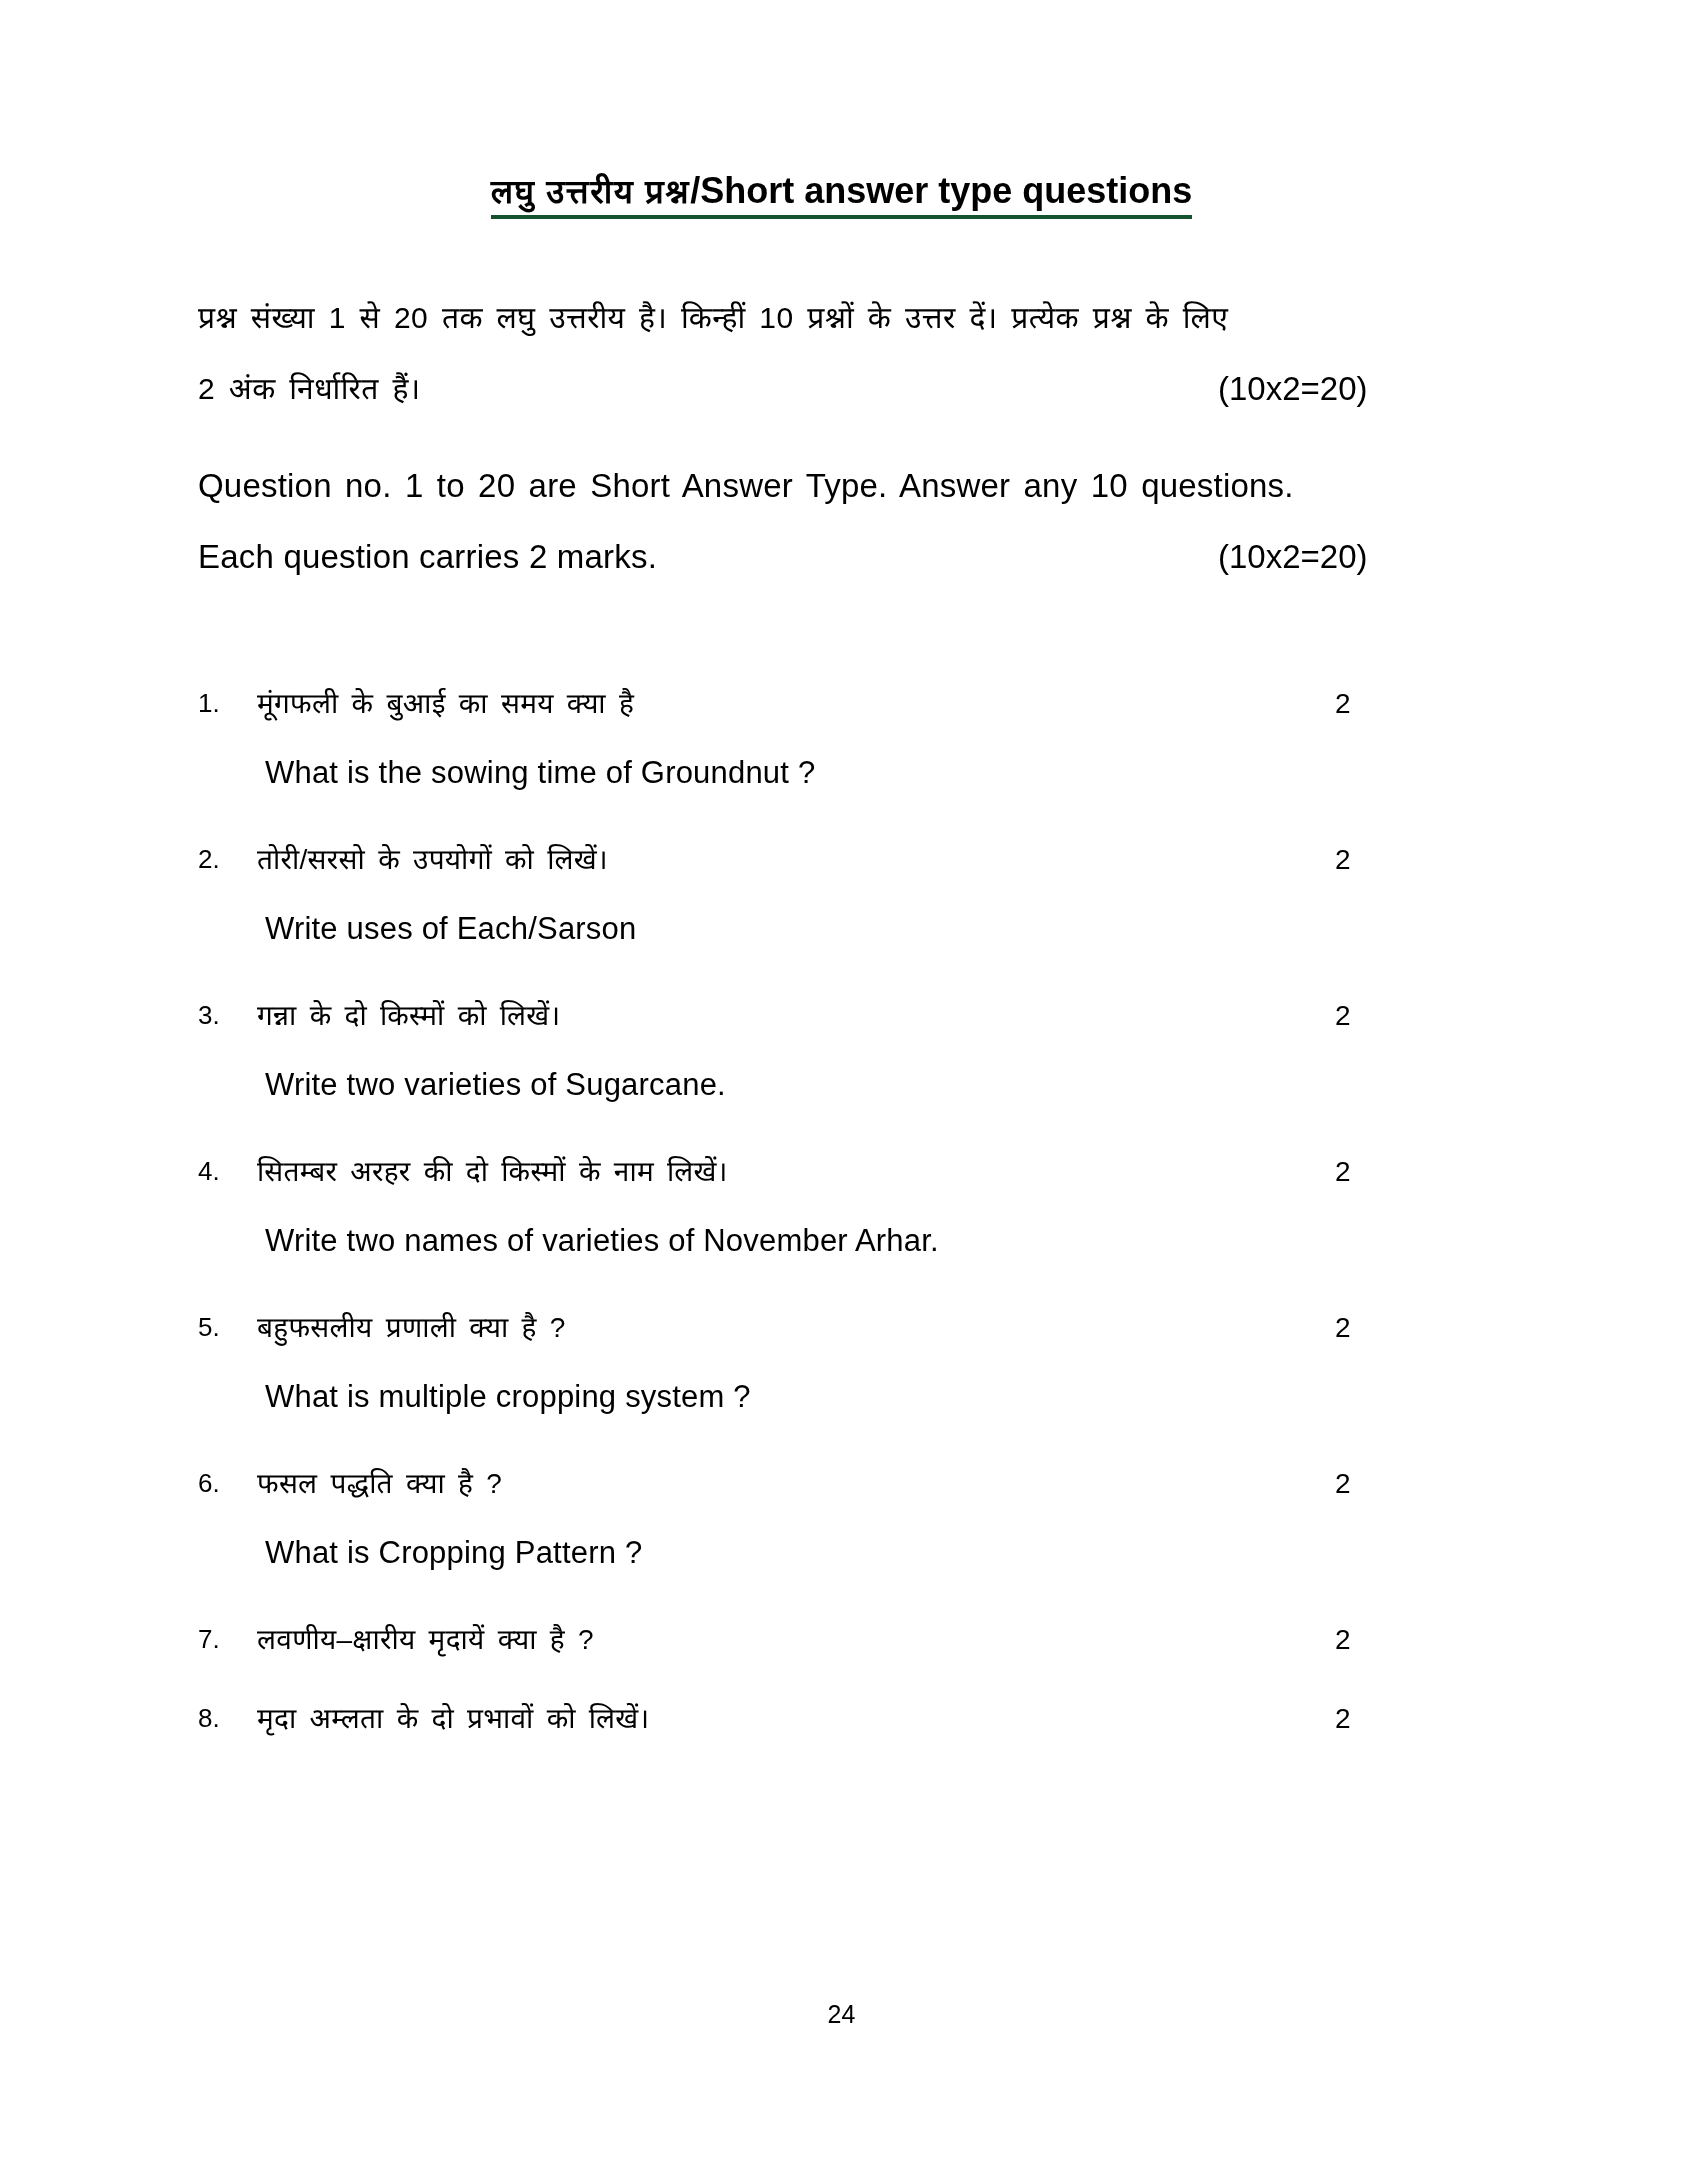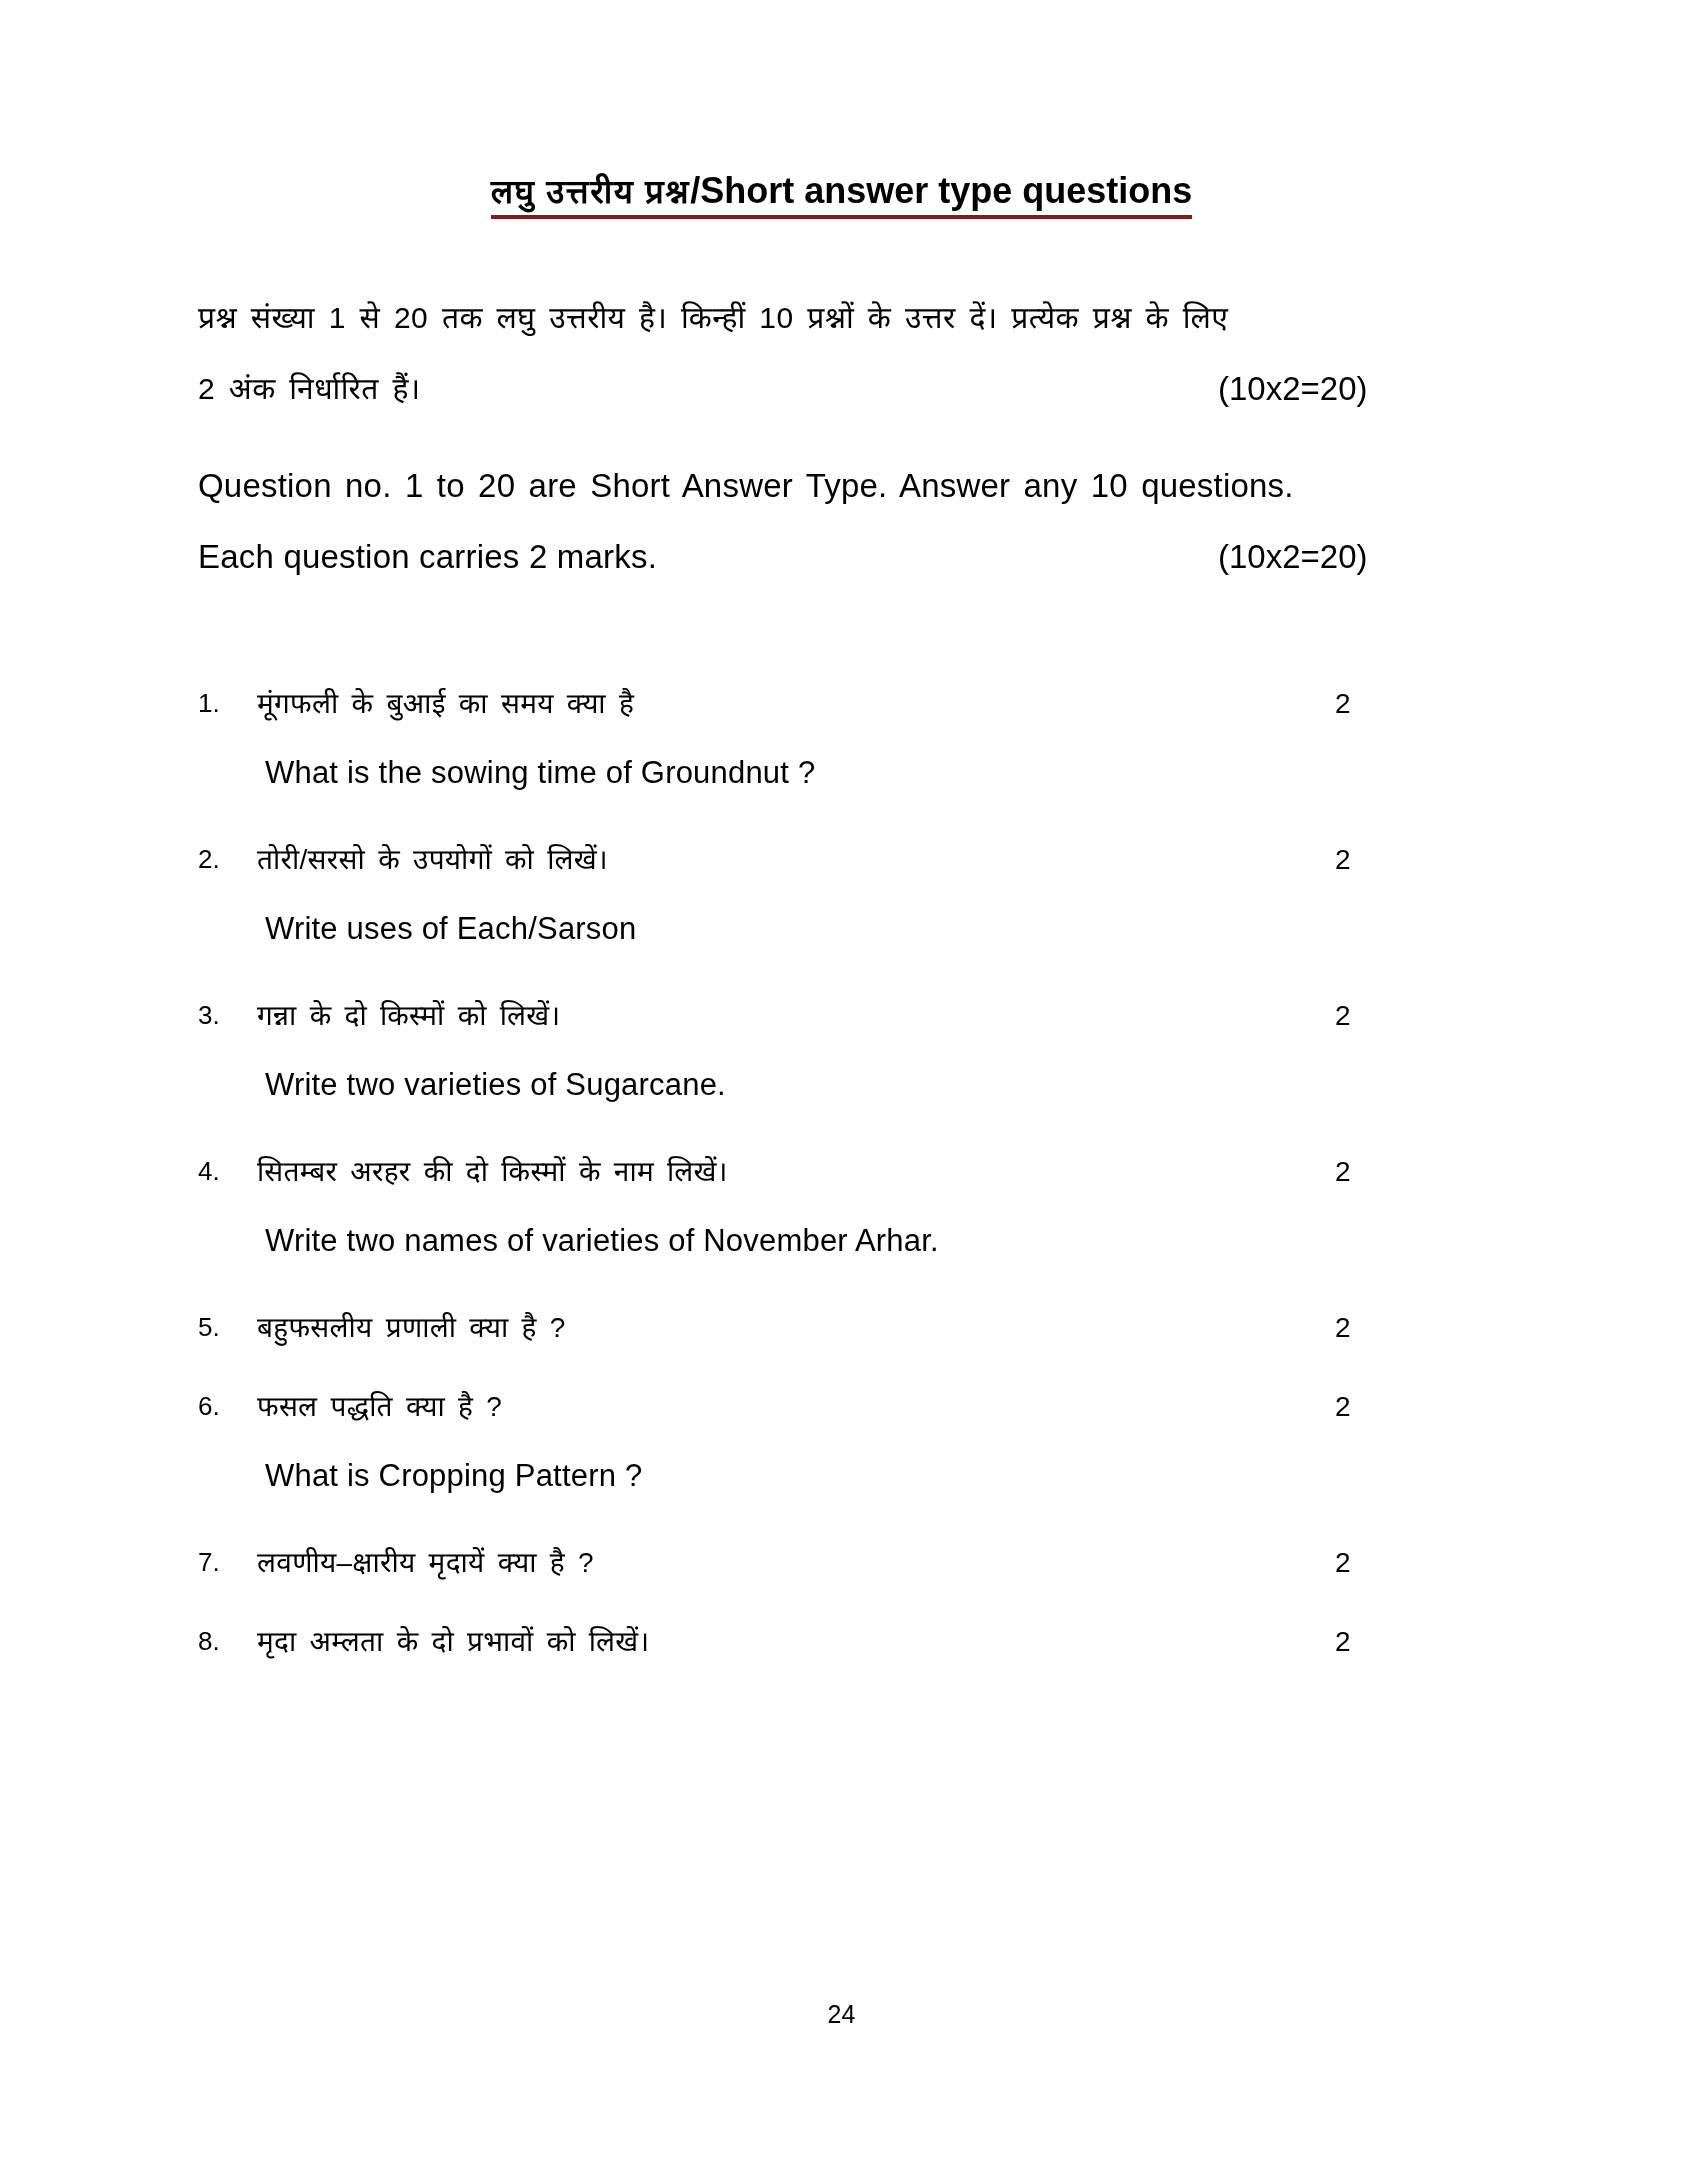--- a/index.html
+++ b/index.html
@@ -28,21 +28,21 @@
   
   .title-block {
     position: absolute;
     top: 168px;
     left: 0;
     width: 1683px;
     text-align: center;
   }
   .title-inner {
     display: inline-block;
-    border-bottom: 4px solid #7f1d1d;
+    border-bottom: 4px solid #14532d;
     padding-bottom: 2px;
     white-space: nowrap;
   }
   .title-hi {
     font-family: "Liberation Sans", "DejaVu Sans", sans-serif;
     font-size: 33px;
     font-weight: 700;
     letter-spacing: 1.5px;
     vertical-align: baseline;
   }
@@ -244,20 +244,23 @@
         <span class="qtext-en">Write two names of varieties of November Arhar.</span>
       </div>
     </div>
 
     <div class="qitem">
       <div class="qrow">
         <span class="qnum">5.</span>
         <span class="qtext-hi">बहुफसलीय प्रणाली क्या है ?</span>
         <span class="qmark">2</span>
       </div>
+      <div class="qrow-en">
+        <span class="qtext-en">What is multiple cropping system ?</span>
+      </div>
     </div>
 
     <div class="qitem">
       <div class="qrow">
         <span class="qnum">6.</span>
         <span class="qtext-hi">फसल पद्धति क्या है ?</span>
         <span class="qmark">2</span>
       </div>
       <div class="qrow-en">
         <span class="qtext-en">What is Cropping Pattern ?</span>

